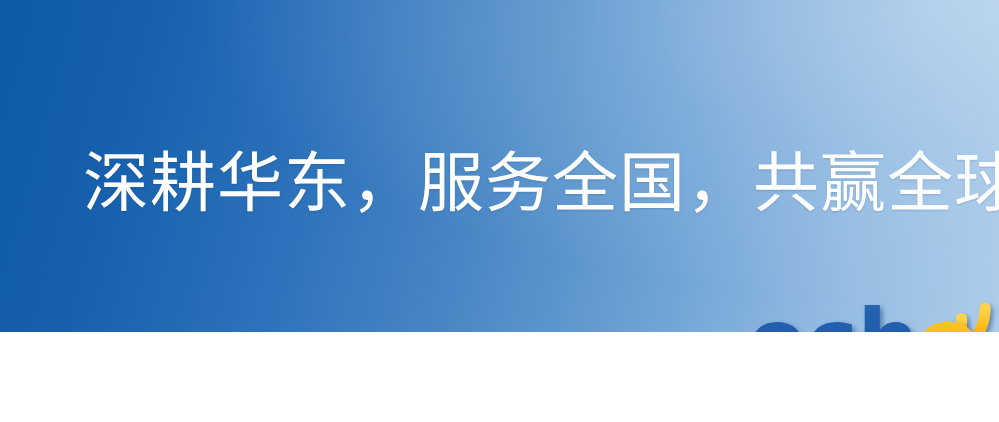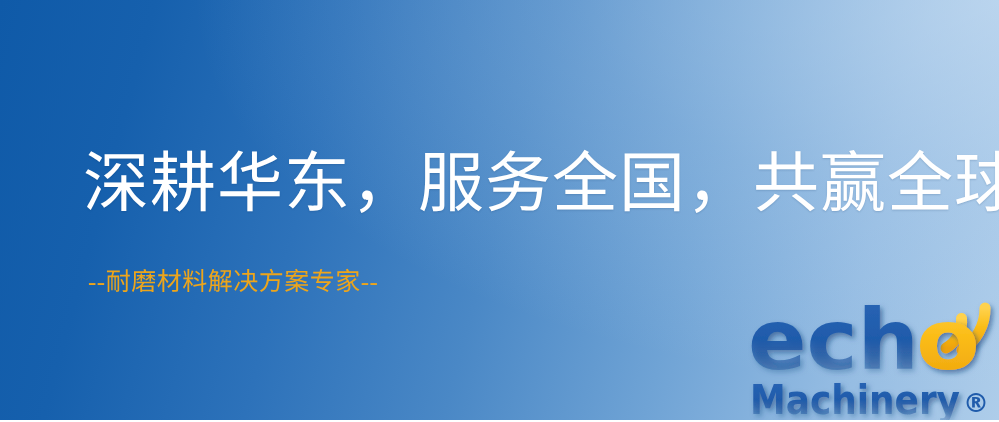--- a/index.html
+++ b/index.html
@@ -5,21 +5,21 @@
 <style>
   html, body {
     margin: 0;
     padding: 0;
     background: #ffffff;
   }
 
   .banner {
     position: relative;
     width: 999px;
-    height: 420px;
+    height: 332px;
     overflow: hidden;
     font-family: "Liberation Sans", "DejaVu Sans", sans-serif;
     
     background:
       linear-gradient(105deg,
         #0f5aa8 0%,
         #1660ad 14%,
         #2d72ba 32%,
         #4a88c6 50%,
         #6fa3d5 68%,
@@ -93,21 +93,20 @@
     font-weight: 700;
   }
 </style>
 </head>
 <body>
 
 <div class="banner">
 
   <h1 class="headline">深耕华东，服务全国，共赢全球</h1>
 
-  <p class="subtitle">--耐磨材料解决方案专家--</p>
 
   <div class="logo">
     <svg viewBox="0 0 251 130" xmlns="http://www.w3.org/2000/svg" aria-hidden="true">
       <defs>
         <filter id="logoShadow" x="-25%" y="-25%" width="160%" height="170%">
           <feDropShadow dx="2.5" dy="3" stdDeviation="2.4" flood-color="#0d3f78" flood-opacity="0.55"></feDropShadow>
         </filter>
         <linearGradient id="yellowFill" x1="0" y1="0" x2="0" y2="1">
           <stop offset="0%" stop-color="#ffd24d"></stop>
           <stop offset="45%" stop-color="#fbbd17"></stop>

